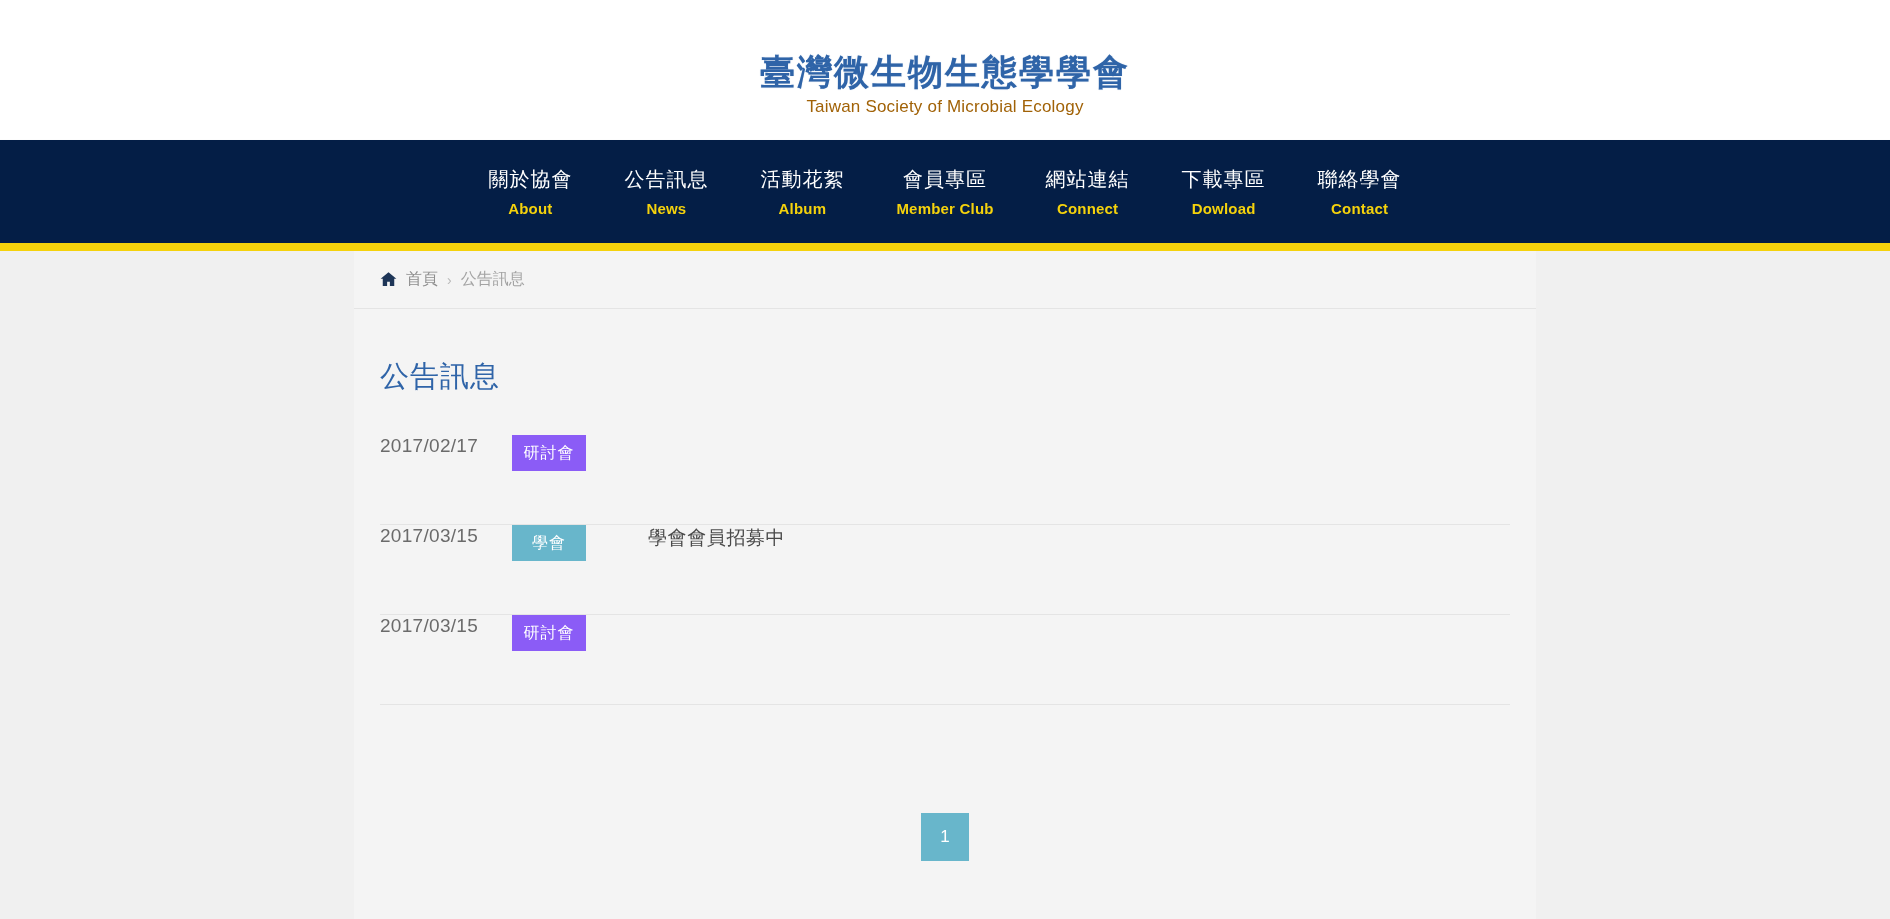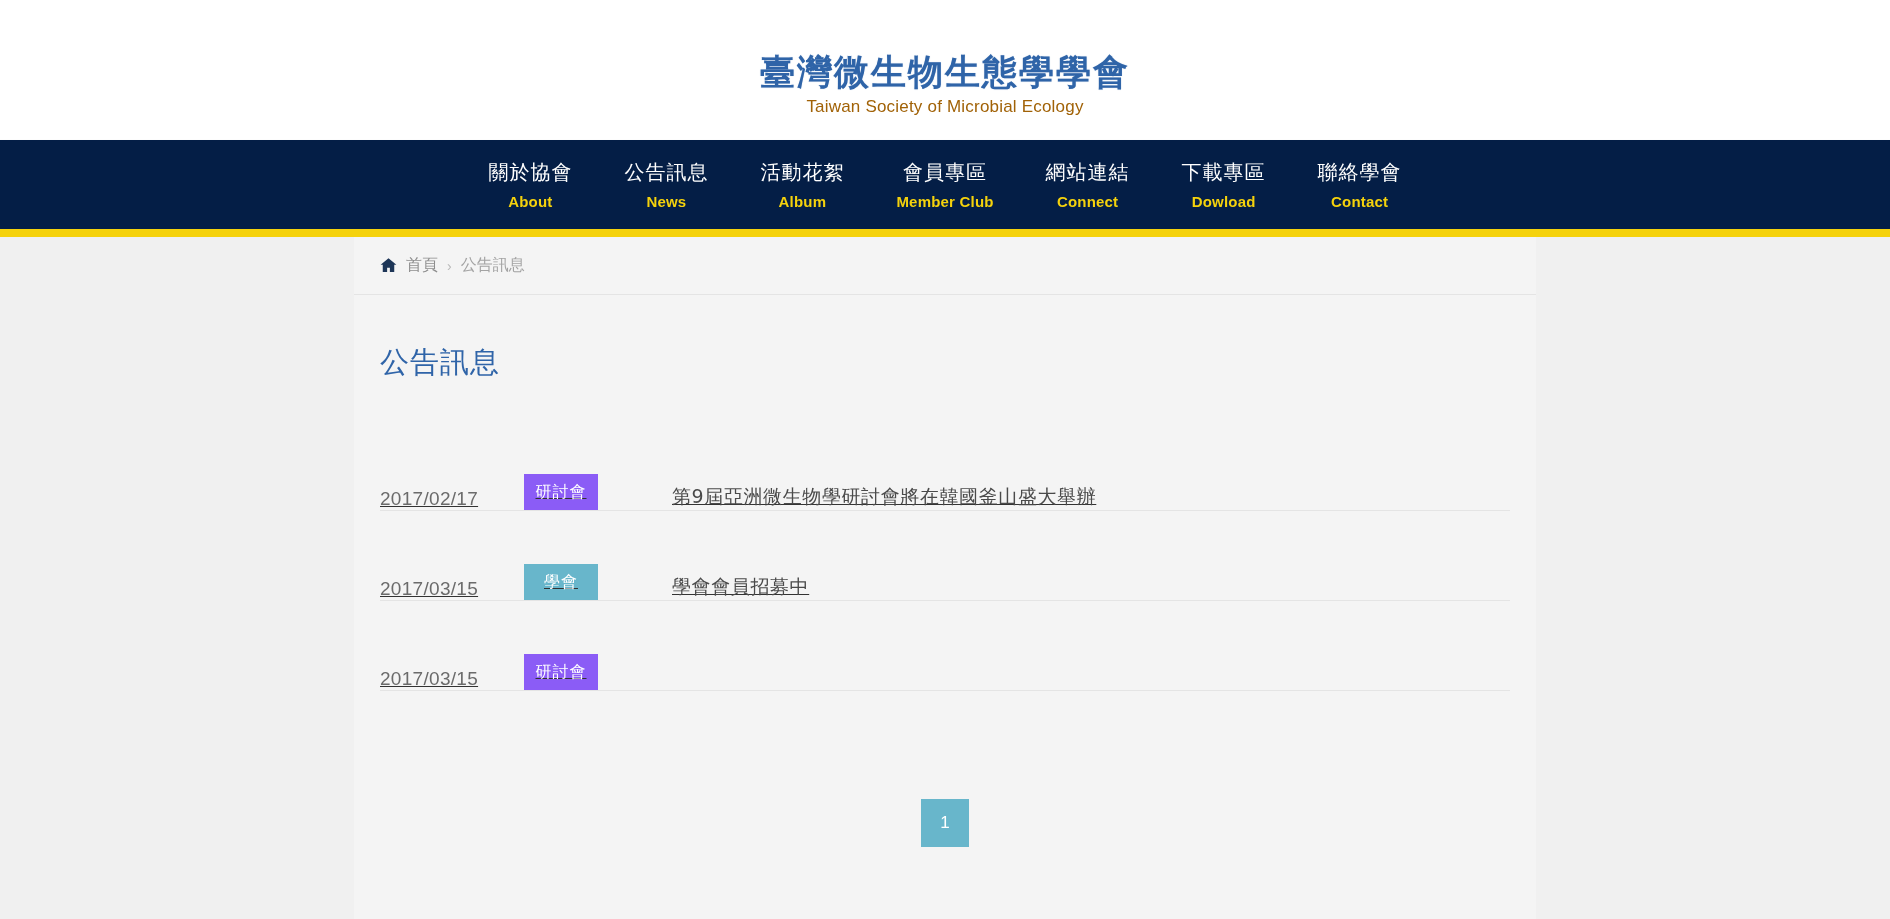--- a/index.html
+++ b/index.html
@@ -47,21 +47,21 @@
     font-size: 17px;
     font-weight: 400;
     letter-spacing: .2px;
     color: #a16207;
   }
 
   
   .main-nav {
     background: #041e46;
     border-bottom: 8px solid #f5d20c;
-    height: 97px;
+    height: 111px;
     display: flex;
     align-items: center;
     justify-content: center;
   }
   .nav-list {
     list-style: none;
     display: flex;
     align-items: flex-start;
     justify-content: center;
     gap: 0;
@@ -136,26 +136,25 @@
     padding: 48px 0 0 26px;
   }
 
   
   .news-list {
     list-style: none;
     margin: 38px 26px 0 26px;
   }
   .news-row {
     display: flex;
-    align-items: flex-end;
-    gap: 12px;
+    align-items: flex-start;
+    gap: 0;
     height: 90px;
     border-bottom: 1px solid #e4e4e4;
     cursor: pointer;
-    text-decoration: underline;
   }
   .news-date {
     font-family: "Liberation Sans", sans-serif;
     font-size: 19px;
     color: #6b6b6b;
     width: 124px;
     flex: 0 0 124px;
     letter-spacing: .3px;
   }
   .news-badge {
@@ -259,21 +258,20 @@
       <span class="crumb-sep">›</span>
       <span class="crumb-current">公告訊息</span>
     </div>
 
     <h1 class="page-title">公告訊息</h1>
 
     <ul class="news-list" id="news-list">
         <li class="news-row">
           <span class="news-date">2017/02/17</span>
           <span class="news-badge badge-green">研討會</span>
-          <a class="news-title">第9屆亞洲微生物學研討會將在韓國釜山盛大舉辦</a>
         </li>
         <li class="news-row">
           <span class="news-date">2017/03/15</span>
           <span class="news-badge badge-teal">學會</span>
           <a class="news-title">學會會員招募中</a>
         </li>
         <li class="news-row">
           <span class="news-date">2017/03/15</span>
           <span class="news-badge badge-green">研討會</span>
         </li>

